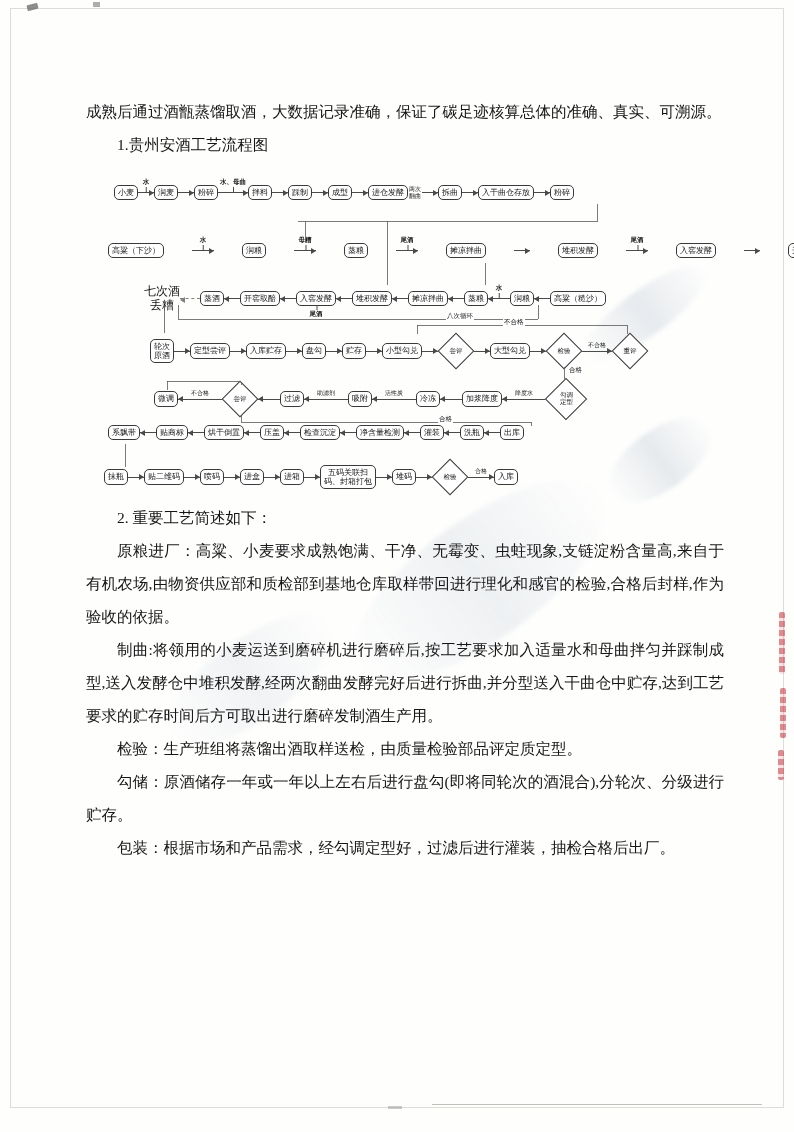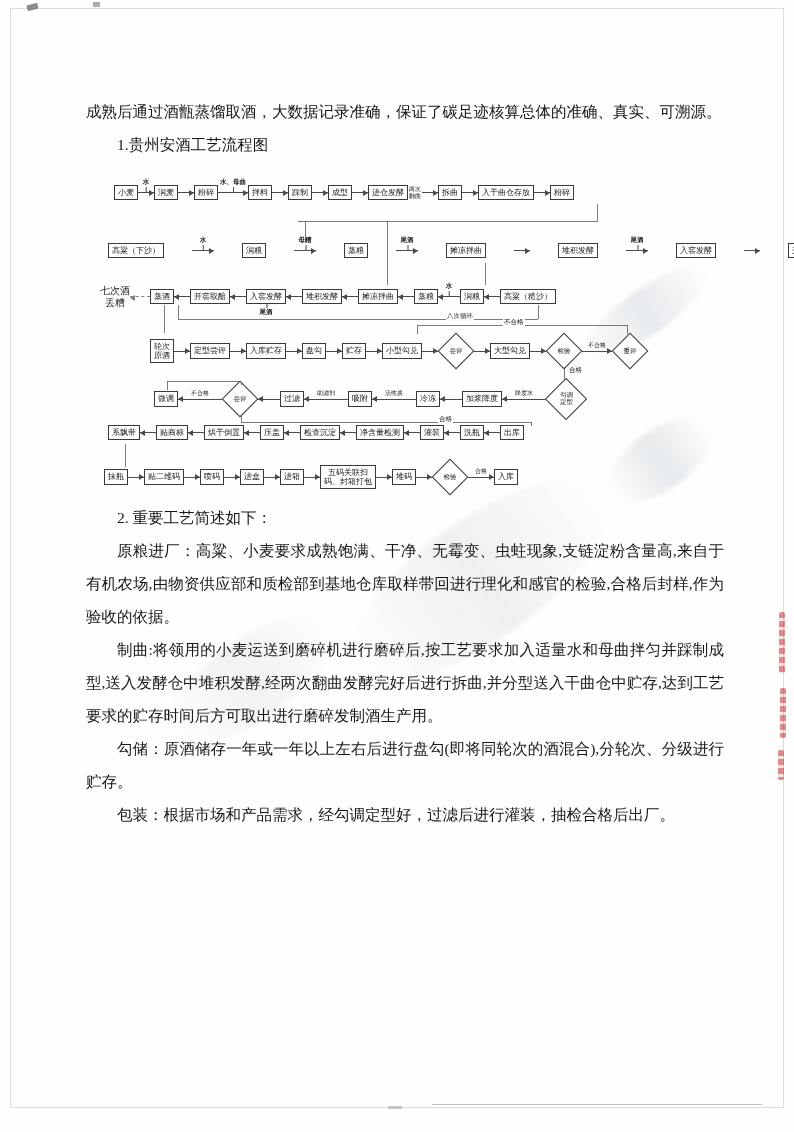--- a/index.html
+++ b/index.html
@@ -21,27 +21,27 @@
   .w4{left:600px;top:430px;width:120px;height:60px}
 
   .content{position:absolute;left:0;top:0;width:100%;box-sizing:border-box;padding:95px 70px 0 86px;}
   .content p{margin:0;font-size:15.5px;line-height:33px;text-align:justify;}
   .ind{text-indent:2em;}
 
   
   .flowchart{position:relative;width:640px;height:330px;margin:6px 0 4px 12px;
              font-family:"Liberation Sans","DejaVu Sans",sans-serif;}
   .fc-row{position:absolute;display:flex;align-items:center;white-space:nowrap;}
-  .fc-box{border:1px solid #3a3a3a;border-radius:0;padding:2px 3px;font-size:8px;line-height:1.15;
+  .fc-box{border:1px solid #3a3a3a;border-radius:5px;padding:2px 3px;font-size:8px;line-height:1.15;
           text-align:center;white-space:pre-line;background:#fff;position:relative;flex-shrink:0;}
   .fc-diam{width:24px;height:24px;border:1px solid #3a3a3a;transform:rotate(45deg);margin:5px;
            display:flex;align-items:center;justify-content:center;background:#fff;flex-shrink:0;}
   .fc-diam.big{width:28px;height:28px;}
   .fc-diam span{transform:rotate(-45deg);font-size:6.5px;line-height:1.05;text-align:center;white-space:pre-line;}
-  .fc-txt{font-size:10px;line-height:1.15;white-space:pre-line;text-align:center;flex-shrink:0;}
+  .fc-txt{font-size:12px;line-height:1.15;white-space:pre-line;text-align:center;flex-shrink:0;margin-left:44px;}
   .fc-mid{font-size:6px;line-height:1.1;white-space:pre-line;text-align:center;margin:0 1px;flex-shrink:0;}
   .fc-arr{position:relative;height:14px;display:flex;align-items:center;flex-shrink:0;}
   .fc-line{display:block;width:100%;height:1px;background:#4a4a4a;position:relative;}
   .r-right .fc-line::after{content:"";position:absolute;right:0;top:-2.5px;
         border-top:3px solid transparent;border-bottom:3px solid transparent;border-left:5px solid #4a4a4a;}
   .r-left .fc-line::before{content:"";position:absolute;left:0;top:-2.5px;
         border-top:3px solid transparent;border-bottom:3px solid transparent;border-right:5px solid #4a4a4a;}
   .fc-arr.dash .fc-line{height:0;background:none;border-top:1px dashed #808080;}
   .fc-arr.dash .fc-line::before,.fc-arr.dash .fc-line::after{border-left-color:#808080;border-right-color:#808080;}
   .fc-over{position:absolute;bottom:13px;left:50%;transform:translateX(-50%);font-size:6.5px;font-weight:bold;white-space:nowrap;}
@@ -364,16 +364,17 @@
         <div class="fc-conn" style="left: 27px; top: 277px; width: 1px; height: 23px;"></div>
         <span class="fc-flab" style="left: 348px; top: 145px;">八次循环</span>
         <span class="fc-flab" style="left: 405px; top: 151px;">不合格</span>
         <span class="fc-flab" style="left: 470px; top: 199px;">合格</span>
         <span class="fc-flab" style="left: 340px; top: 248px;">合格</span>
       </div>
 
     <p class="ind">2. 重要工艺简述如下：</p>
     <p class="ind">原粮进厂：高粱、小麦要求成熟饱满、干净、无霉变、虫蛀现象,支链淀粉含量高,来自于有机农场,由物资供应部和质检部到基地仓库取样带回进行理化和感官的检验,合格后封样,作为验收的依据。</p>
     <p class="ind">制曲:将领用的小麦运送到磨碎机进行磨碎后,按工艺要求加入适量水和母曲拌匀并踩制成型,送入发酵仓中堆积发酵,经两次翻曲发酵完好后进行拆曲,并分型送入干曲仓中贮存,达到工艺要求的贮存时间后方可取出进行磨碎发制酒生产用。</p>
+    <p class="ind">检验：生产班组将蒸馏出酒取样送检，由质量检验部品评定质定型。</p>
     <p class="ind">勾储：原酒储存一年或一年以上左右后进行盘勾(即将同轮次的酒混合),分轮次、分级进行贮存。</p>
     <p class="ind">包装：根据市场和产品需求，经勾调定型好，过滤后进行灌装，抽检合格后出厂。</p>
   </div>
 </div>
 
 </body></html>

